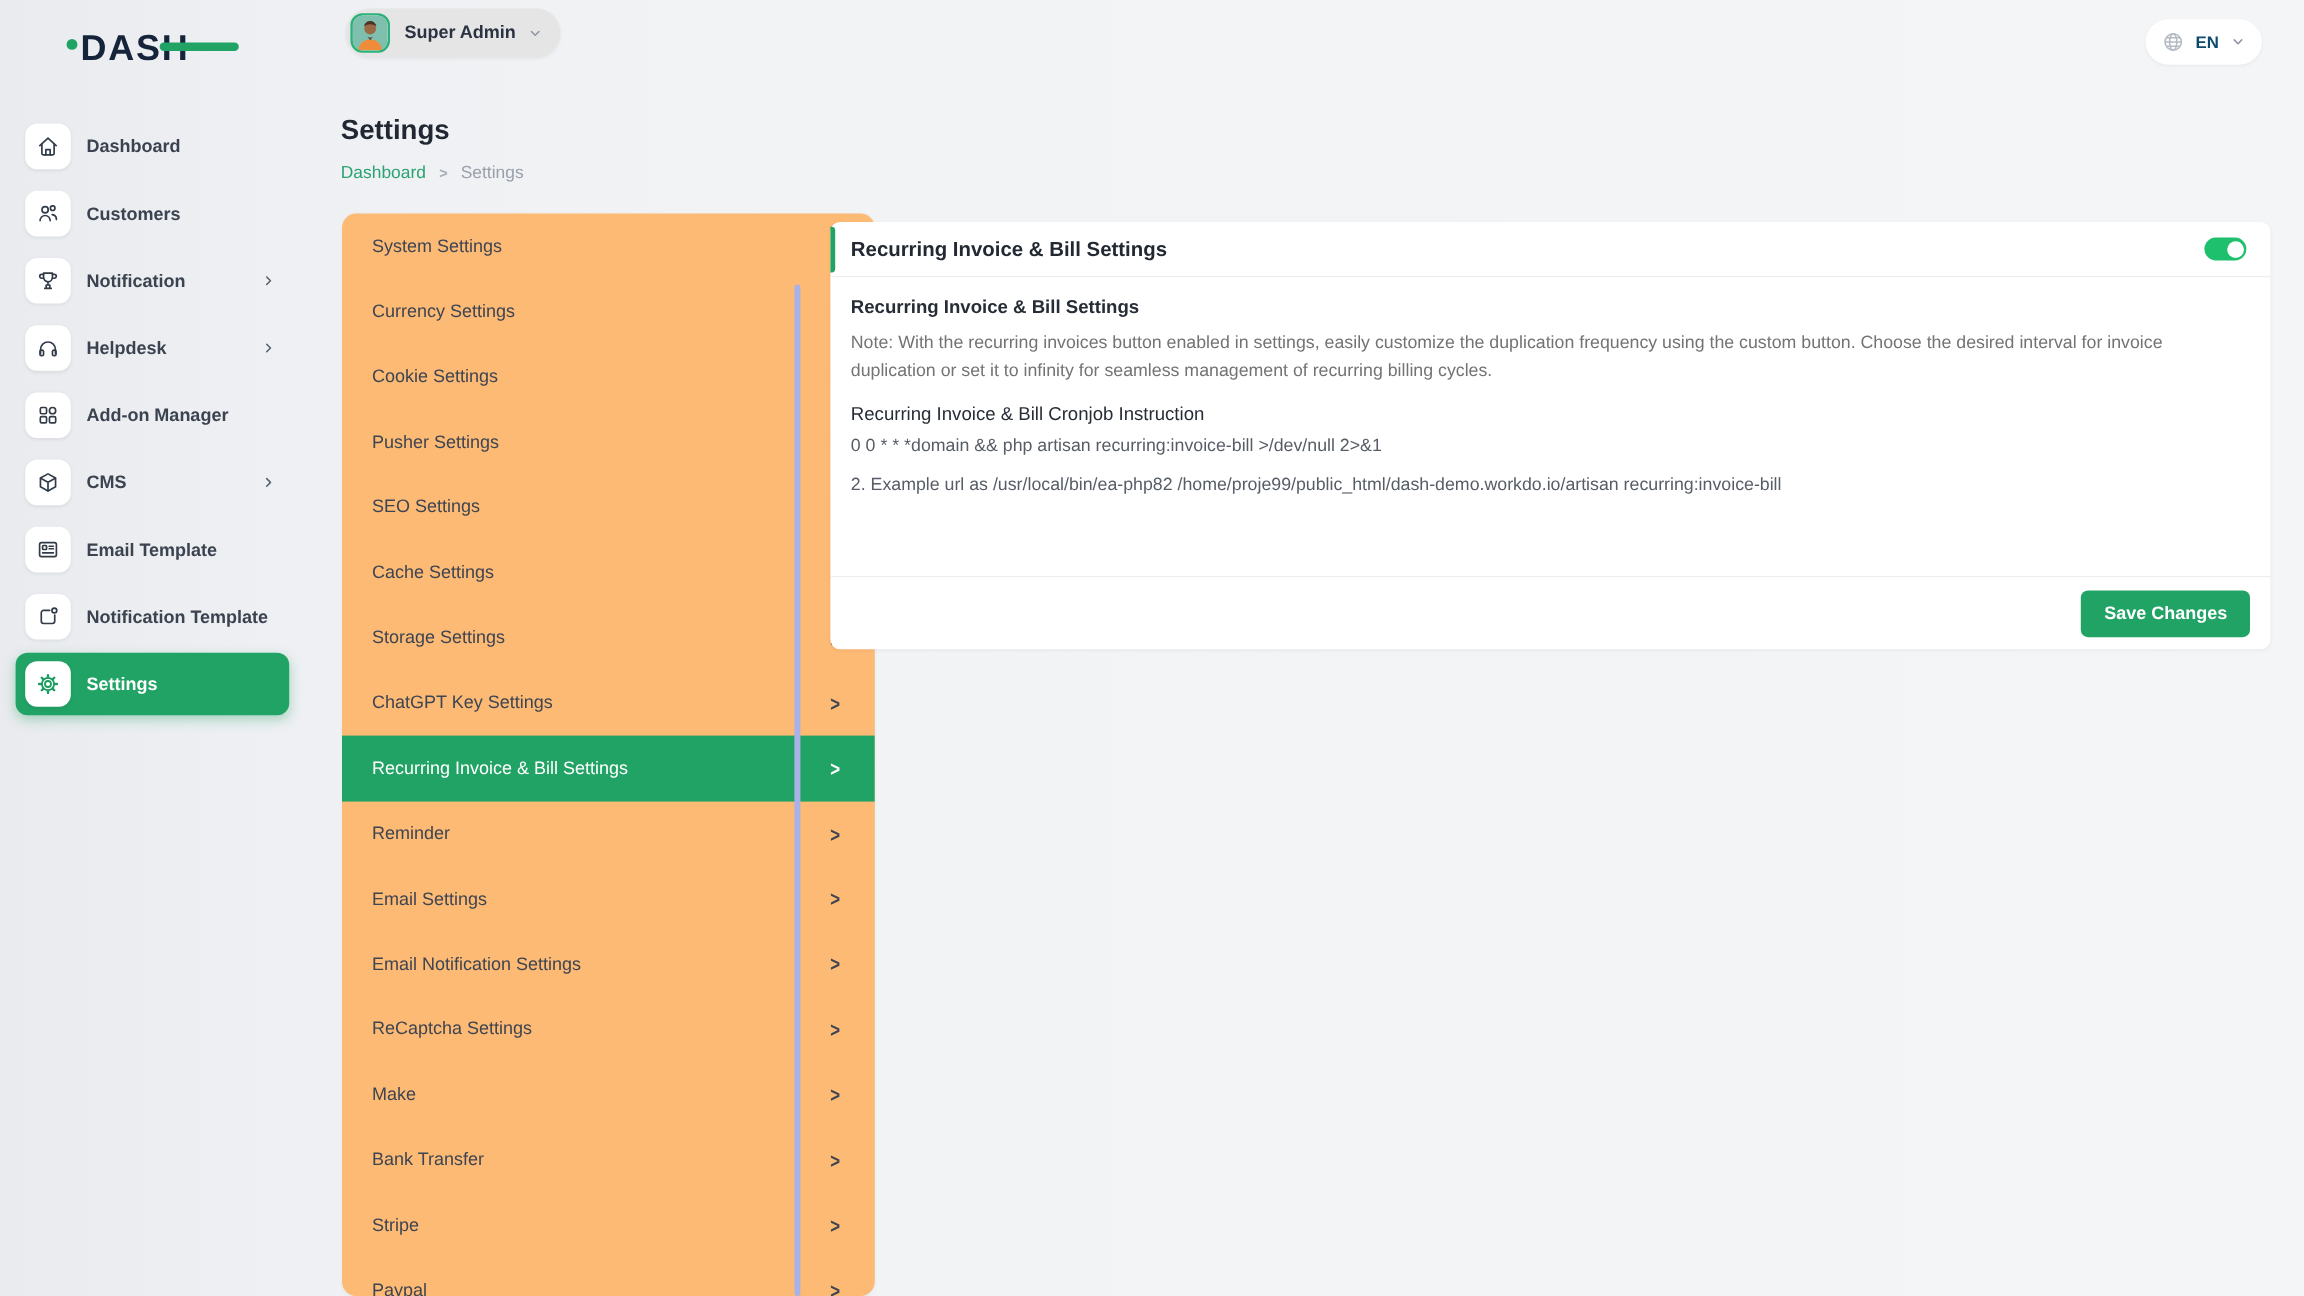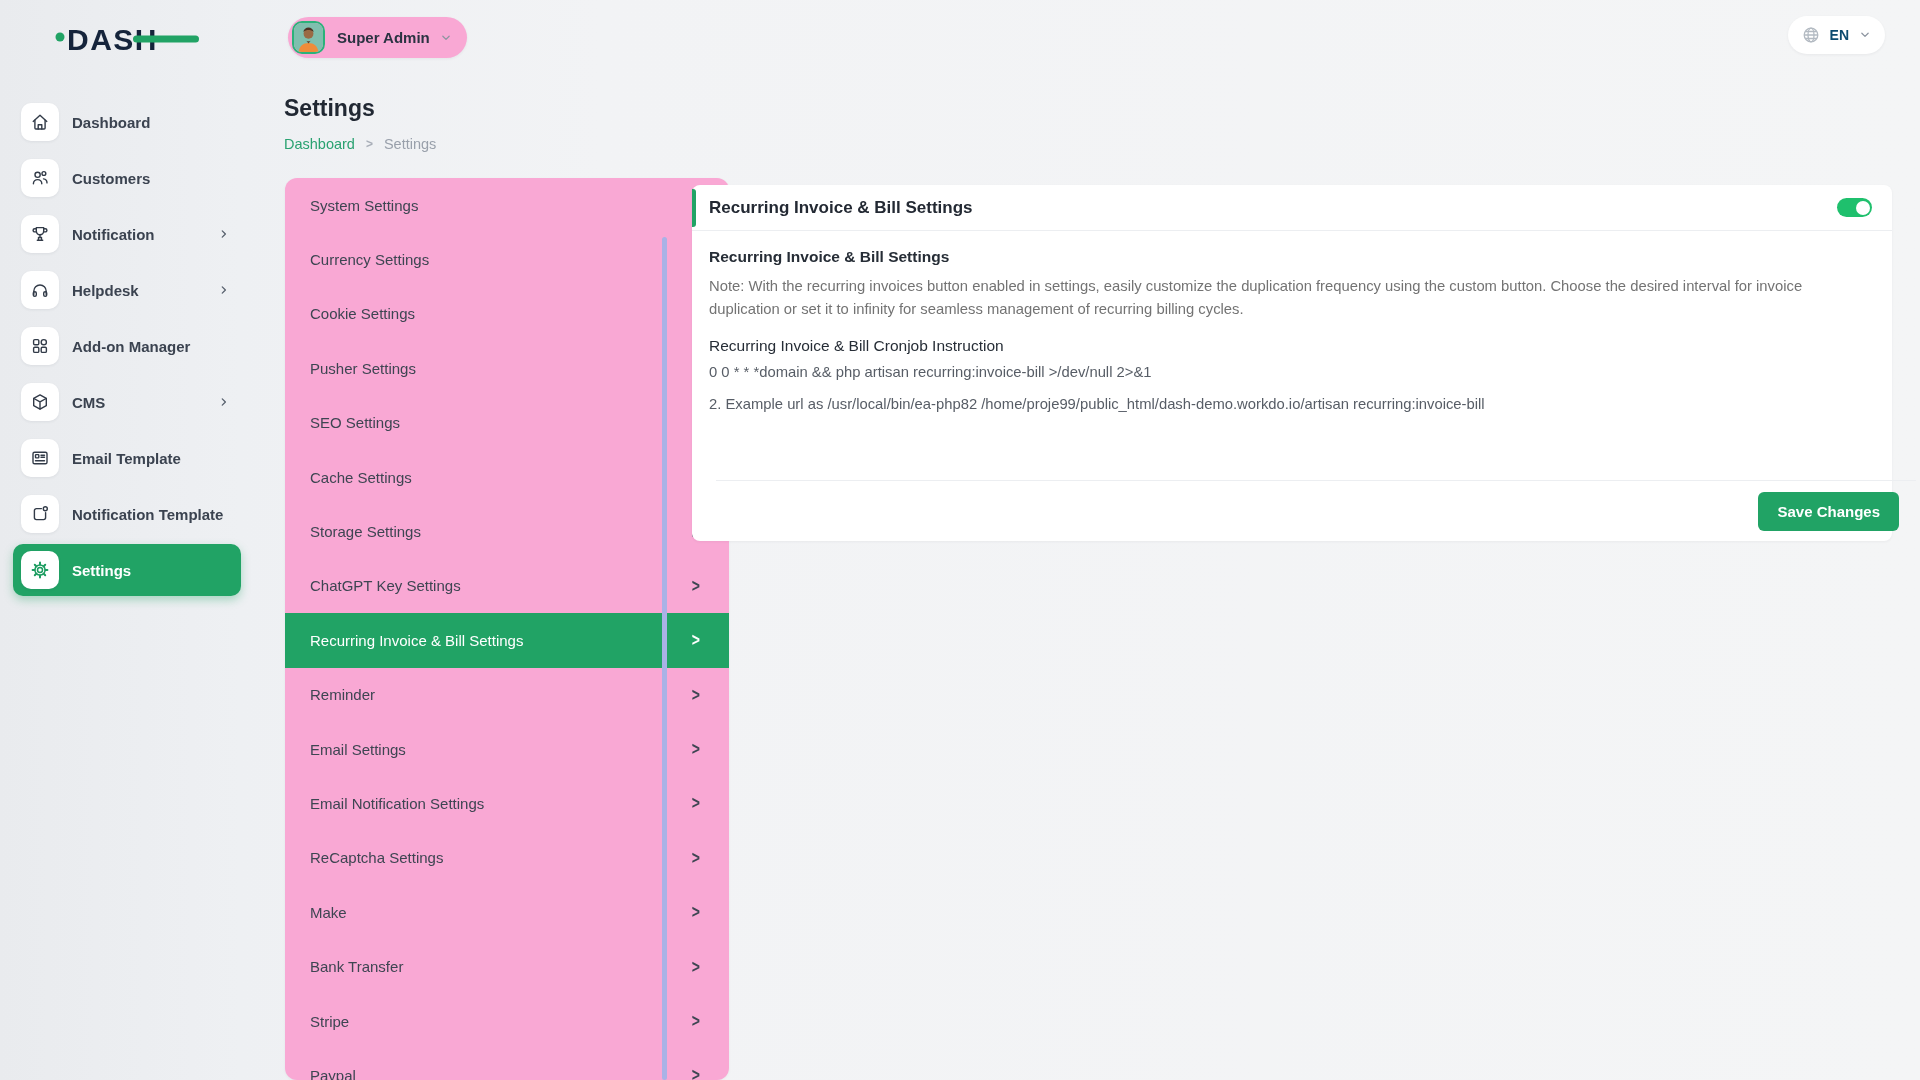--- a/index.html
+++ b/index.html
@@ -23,21 +23,21 @@
   .nav-label { margin-left:13px; font-size:15px; font-weight:600; color:#3b4350; flex:1; }
   .nav-chev { margin-right:26px; width:14px; height:14px; color:#555e6b; }
   .nav-item.active::before {
     content:""; position:absolute; left:13px; top:2px; width:228px; height:52px;
     background:#21a365; border-radius:10px; box-shadow:0 4px 10px rgba(33,163,101,.35);
   }
   .nav-item.active .icon-tile, .nav-item.active .nav-label { position:relative; z-index:1; }
   .nav-item.active .nav-label { color:#ffffff; font-weight:700; }
   
   .profile-chip {
-    position:absolute; left:288px; top:17px; height:41px; background:#f9a8d4; border-radius:21px;
+    position:absolute; left:288px; top:7px; height:41px; background:#e5e5e5; border-radius:21px;
     display:flex; align-items:center; padding:4px 14px 4px 4px;
     box-shadow:0 1px 3px rgba(30,41,59,.06); cursor:pointer;
   }
   .avatar { width:33px; height:33px; border-radius:10px; border:2px solid #2bb27a; overflow:hidden; }
   .avatar svg { width:100%; height:100%; display:block; }
   .profile-name { font-size:15px; font-weight:600; color:#2b3342; margin:0 9px 0 12px; }
   .chev-down { width:14px; height:14px; color:#8d95a0; }
   .lang-pill {
     position:absolute; right:35px; top:16px; height:38px; background:#fff; border-radius:19px;
     display:flex; align-items:center; gap:9px; padding:0 13px;
@@ -47,21 +47,21 @@
   .lang-code { font-size:14px; font-weight:700; color:#0c4a6e; }
   
   .page-title { position:absolute; left:284px; top:95px; font-size:23px; font-weight:700; color:#212833; }
   .breadcrumb { position:absolute; left:284px; top:136px; display:flex; align-items:center; gap:11px; font-size:14.5px; }
   .crumb-link { color:#2aa271; cursor:pointer; }
   .crumb-sep { color:#a8aeb8; font-size:12px; font-weight:700; }
   .crumb-current { color:#99a0ab; }
   
   .menu-card {
     position:absolute; left:285px; top:178px; width:444px; height:902px;
-    background:#f9a8d4; border-radius:12px; box-shadow:0 1px 3px rgba(30,41,59,.05);
+    background:#fdba74; border-radius:12px; box-shadow:0 1px 3px rgba(30,41,59,.05);
     overflow:hidden;
   }
   .menu-item {
     height:54.4px; display:flex; align-items:center; justify-content:space-between;
     padding:0 29px 0 25px; font-size:15px; color:#3e4552; cursor:pointer;
   }
   .menu-item .mchev { font-size:14px; font-weight:700; color:#3e4552; transform:scaleY(1.25); }
   .menu-item.active { background:#21a365; color:#ffffff; }
   .menu-item.active .mchev { color:#ffffff; }
   .menu-scrollbar {
@@ -78,21 +78,21 @@
   .panel-title { font-size:17px; font-weight:700; color:#232933; }
   .toggle { width:35px; height:19px; border-radius:10px; background:#1fc06d; position:relative; cursor:pointer; flex:0 0 35px; }
   .toggle .knob { position:absolute; right:2.5px; top:2.5px; width:14px; height:14px; border-radius:50%; background:#fff; }
   .panel-body { padding:17px 17px 0 17px; }
   .section-heading { font-size:15.5px; font-weight:700; color:#262d36; margin-bottom:9px; }
   .body-text { font-size:14.8px; color:#737373; line-height:1.55; max-width:1450px; }
   .cron-heading { font-size:15.5px; font-weight:400; color:#262d36; margin:16px 0 9px 0; }
   .body-line { font-size:14.8px; color:#575d66; margin-bottom:16px; }
   .panel-footer {
     position:absolute; left:0; bottom:0; width:100%; height:61px; border-top:1px solid #eceef1;
-    display:flex; align-items:center; justify-content:flex-end; padding-right:17px;margin-left:24px;
+    display:flex; align-items:center; justify-content:flex-end; padding-right:17px;
   }
   .save-btn {
     background:#21a365; color:#fff; border:none; border-radius:6px;
     font-family:inherit; font-size:15px; font-weight:600; padding:11px 19px; cursor:pointer;
   }
 </style>
 </head>
 <body>
 
 <div class="sidebar">

